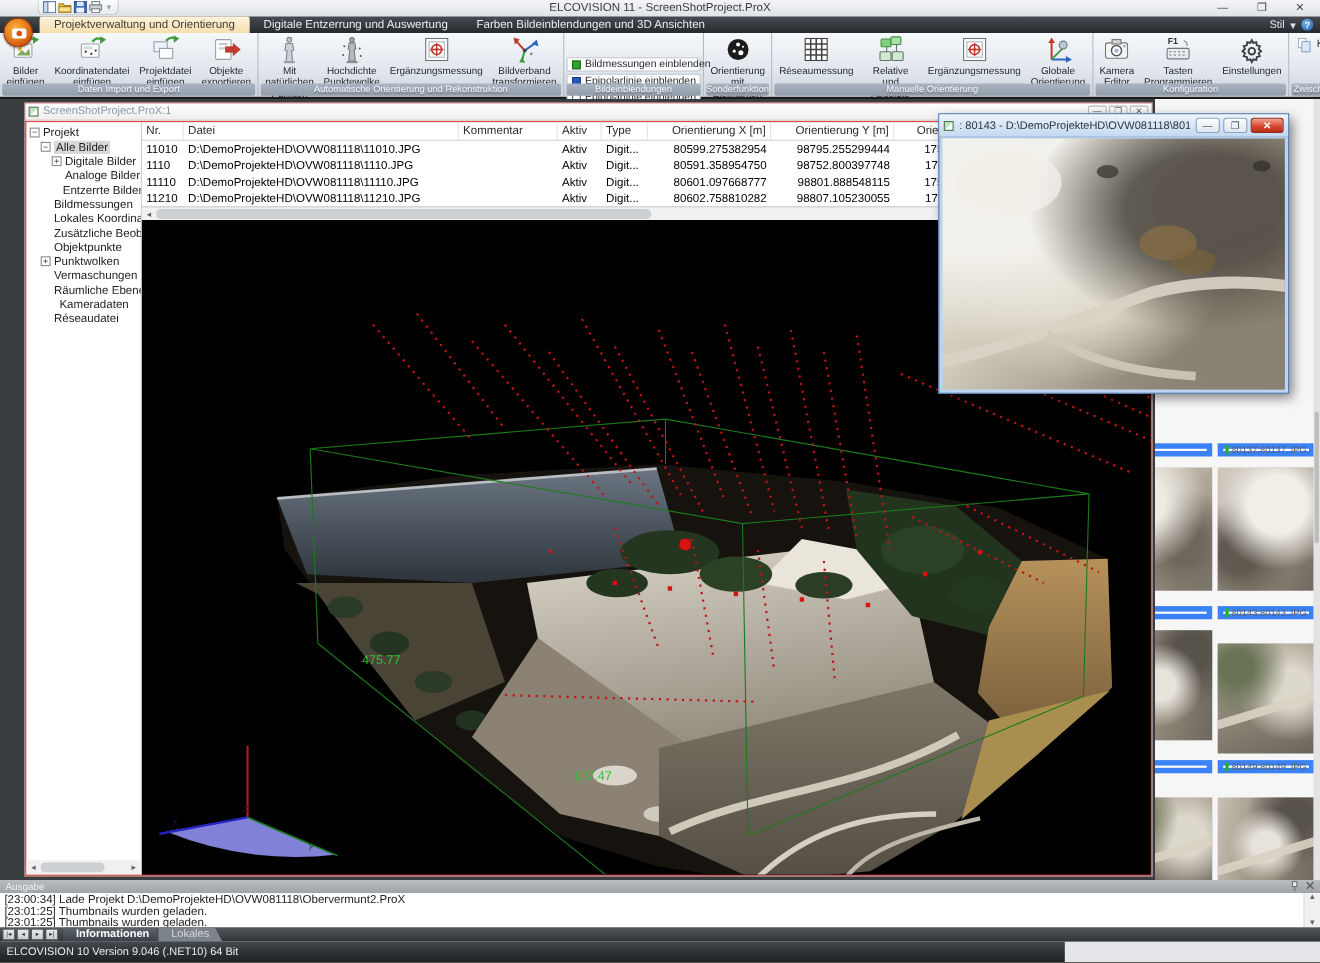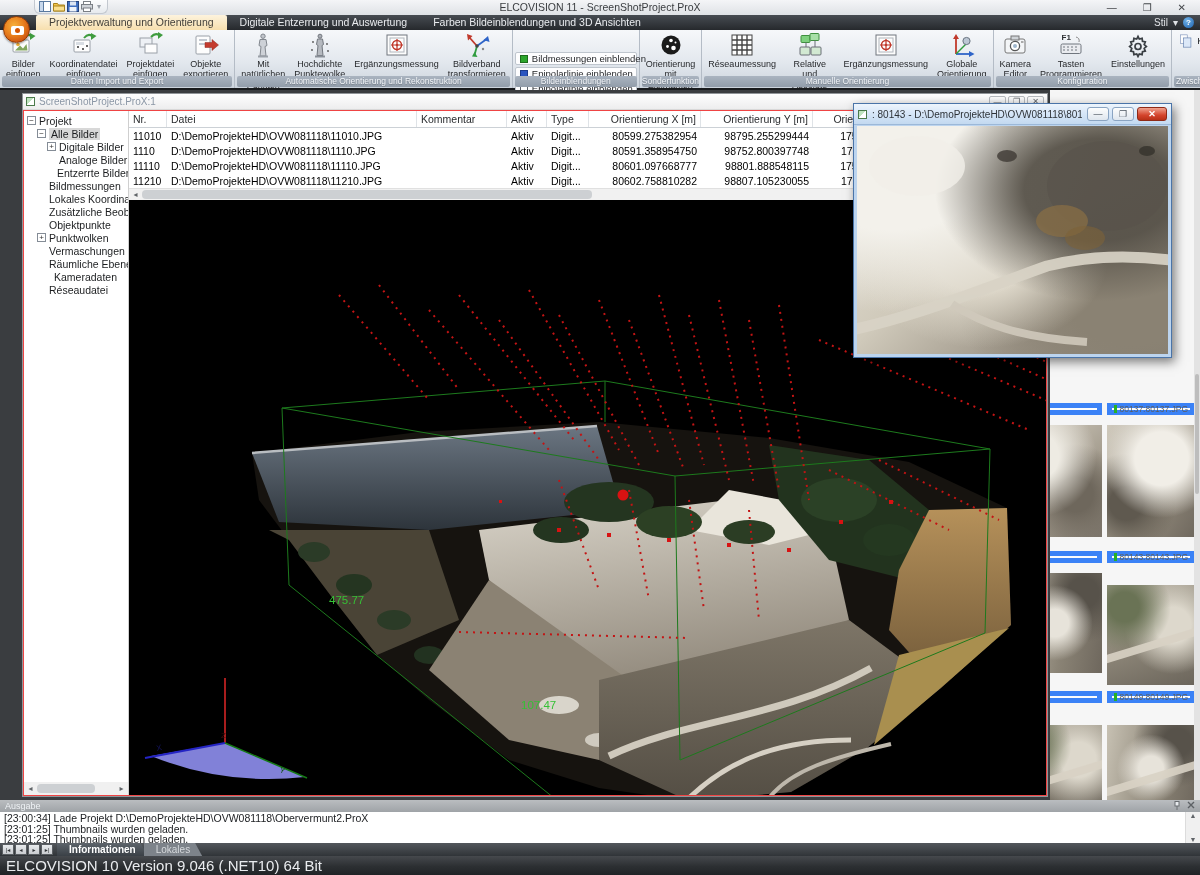--- a/index.html
+++ b/index.html
@@ -169,23 +169,23 @@
   .btabs { position:absolute; left:0; top:843px; width:1200px; height:13px;
     background:linear-gradient(#53575c,#303438); display:flex; align-items:center; }
   .vcr { display:flex; gap:1px; margin-left:2px; }
   .vcr span { width:12px; height:11px; background:linear-gradient(#e8eaec,#c9ccd0); border:1px solid #5a5e62;
     font-size:6px; line-height:10px; text-align:center; color:#2e3134; }
   .btab { font-size:10px; height:13px; line-height:13px; padding:0 12px; color:#d6d9dc;
     clip-path:polygon(0 0, calc(100% - 7px) 0, 100% 100%, 0 100%); background:#7d838a; margin-right:-4px; }
   .btab.active { background:linear-gradient(#5d646b,#3a4046); color:#fff; font-weight:bold; margin-left:4px; }
 
   
-  .statusbar { position:absolute; left:0; top:856px; width:1200px; height:19px;
+  .statusbar { position:absolute; left:0; top:856px; width:968px; height:19px;
     background:linear-gradient(#46494d 0%,#2c2f32 55%,#202326 100%);
-    color:#e9ebee; font-size:15px; line-height:19px; padding-left:6px; }
+    color:#e9ebee; font-size:10px; line-height:19px; padding-left:6px; }
 </style>
 </head>
 <body>
 
 <div class="app">
 
   <div class="titlebar">
     <div class="qat">
       <span class="qi"><svg width="12" height="11" viewBox="0 0 12 11">
             <rect x="0.5" y="0.5" width="11" height="10" fill="#fff" stroke="#5a7aa0"></rect>

